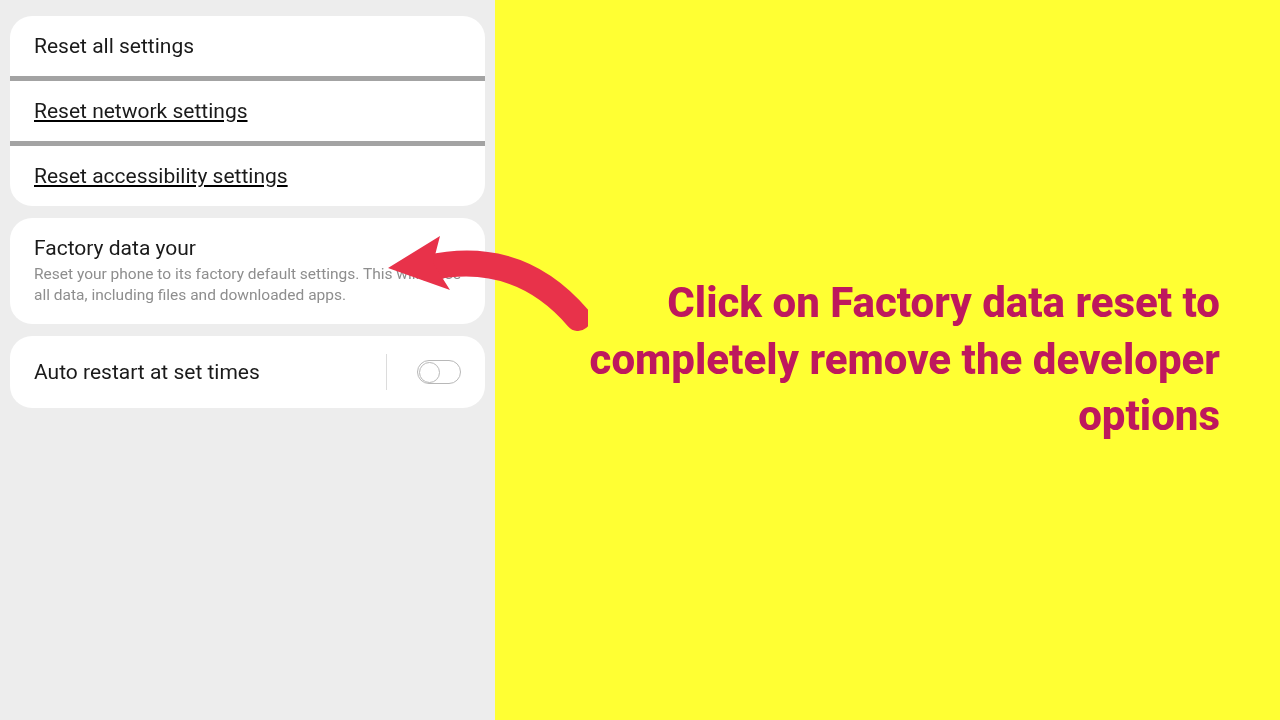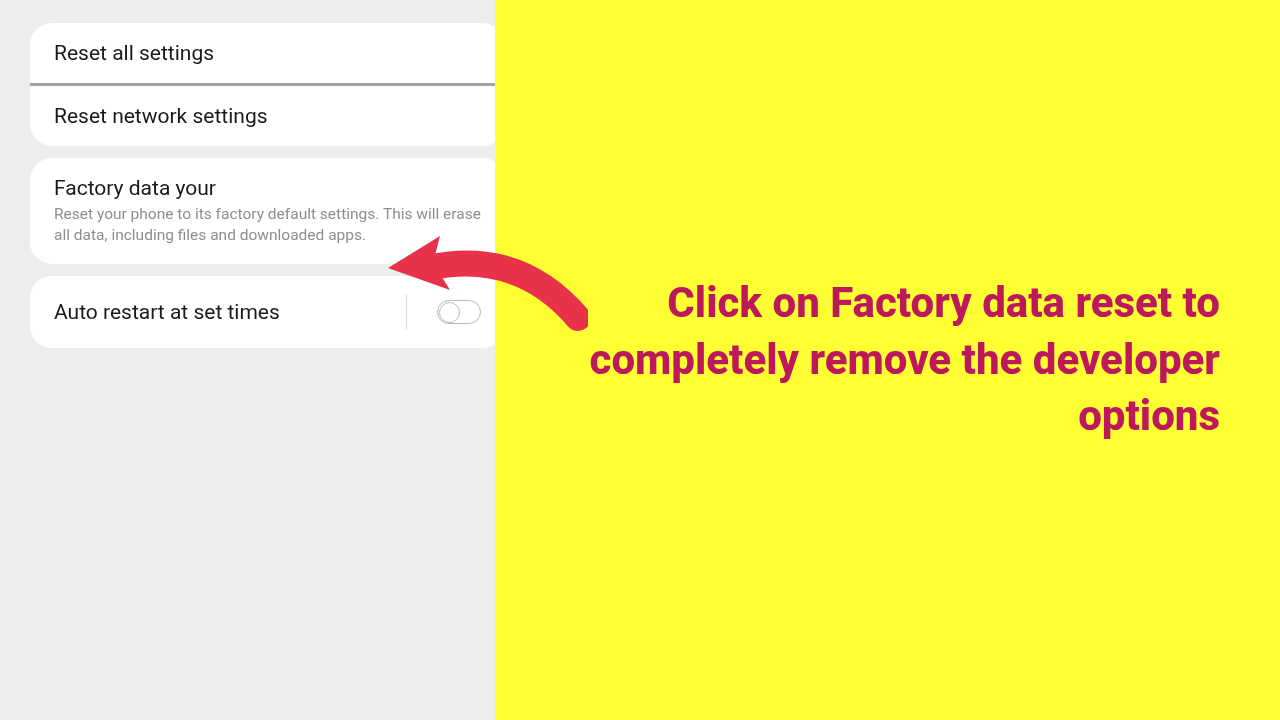--- a/index.html
+++ b/index.html
@@ -7,37 +7,37 @@
     width: 1280px;
     height: 720px;
     background: #ededed;
     font-family: -apple-system, BlinkMacSystemFont, 'Segoe UI', Roboto, sans-serif;
     position: relative;
     overflow: hidden;
   }
   .phone-panel {
     position: absolute;
     left: 0;
-    top: 13px;
+    top: 6px;
     width: 495px;
     height: 570px;
-    margin-left: 20px;
   }
   .settings-card {
     background: #ffffff;
     border-radius: 22px;
     margin: 10px 10px 12px 10px;
     overflow: hidden;
   }
   .settings-item {
     padding: 18px 24px;
     cursor: pointer;
   }
   .settings-item + .settings-item {
-    border-top: 3px solid #a3a3a3;
+    border-top: 5px solid #a3a3a3;
+    text-decoration: underline;
   }
   .item-title {
     font-size: 21px;
     color: #1a1a1a;
     font-weight: 400;
   }
   .item-sub {
     font-size: 15.5px;
     color: #8e8e8e;
     margin-top: 4px;
@@ -111,20 +111,23 @@
 
 <div class="phone-panel">
 
   <div class="settings-card">
     <div class="settings-item">
       <div class="item-title">Reset all settings</div>
     </div>
     <div class="settings-item">
       <div class="item-title">Reset network settings</div>
     </div>
+    <div class="settings-item">
+      <div class="item-title">Reset accessibility settings</div>
+    </div>
   </div>
 
   <div class="settings-card">
     <div class="settings-item">
       <div class="item-title">Factory data your</div>
       <div class="item-sub">Reset your phone to its factory default settings. This will erase all data, including files and downloaded apps.</div>
     </div>
   </div>
 
   <div class="settings-card">

